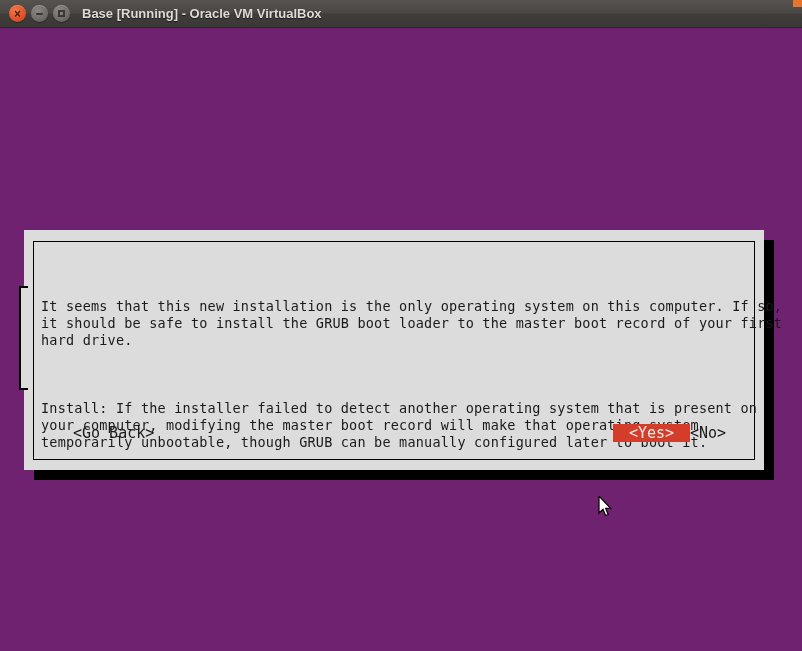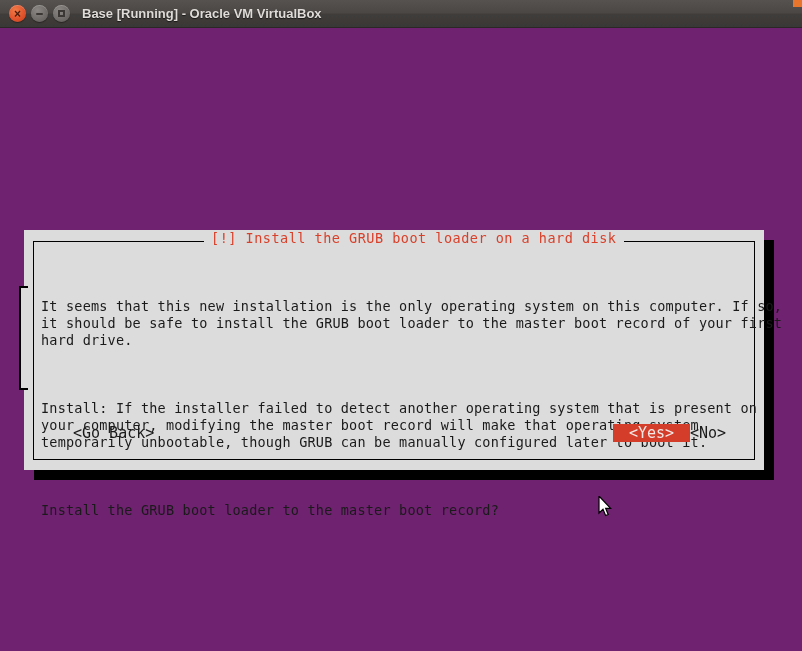--- a/index.html
+++ b/index.html
@@ -130,32 +130,30 @@
   </div>
 
   <div class="vmscreen">
 
     <div class="dlg-shadow"></div>
 
     <div class="dialog">
       <div class="dlg-frame"></div>
     </div>
 
-    <div class="dlg-title">[!] Install the GRUB boot loader on a hard disk</div>
 
     <div class="scroll-bracket"></div>
 
     <div class="dlg-body">
       <p class="para">It seems that this new installation is the only operating system on this computer. If so,
 it should be safe to install the GRUB boot loader to the master boot record of your first
 hard drive.</p>
       <p class="para">Install: If the installer failed to detect another operating system that is present on
 your computer, modifying the master boot record will make that operating system
 temporarily unbootable, though GRUB can be manually configured later to boot it.</p>
-      <p class="para">Install the GRUB boot loader to the master boot record?</p>
     </div>
 
     <div class="btnrow">
       <div class="btn goback">&lt;Go Back&gt;</div>
       <div class="btn yes">&lt;Yes&gt;</div>
       <div class="btn no">&lt;No&gt;</div>
     </div>
 
     <svg class="cursor" viewBox="0 0 14 21">
       <path d="M1 0 L1 17 L5 13.2 L7.6 19.5 L10.2 18.4 L7.7 12.4 L12.6 12.4 Z" fill="#ffffff" stroke="#000000" stroke-width="1.2" stroke-linejoin="miter"></path>

